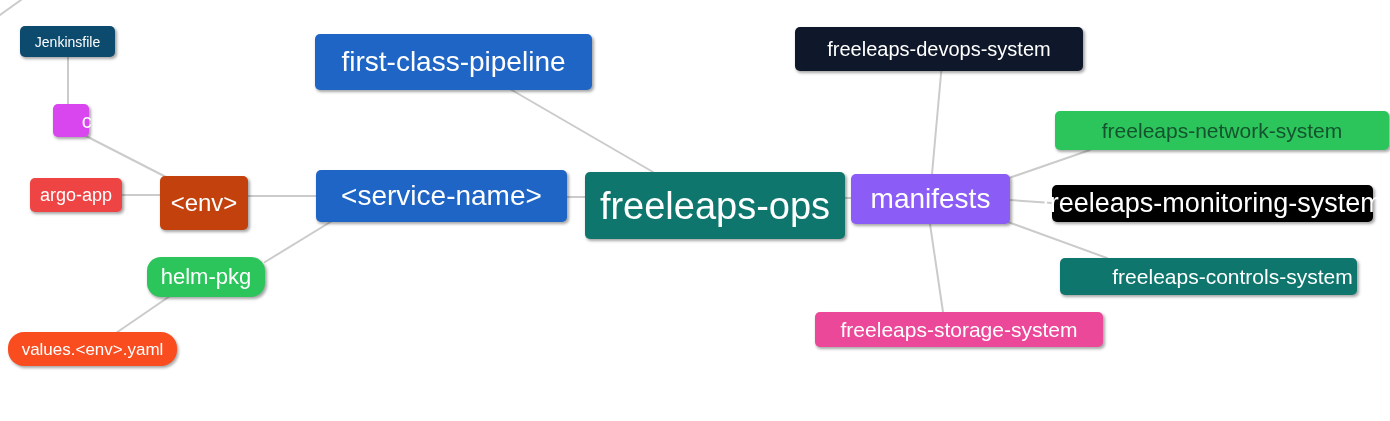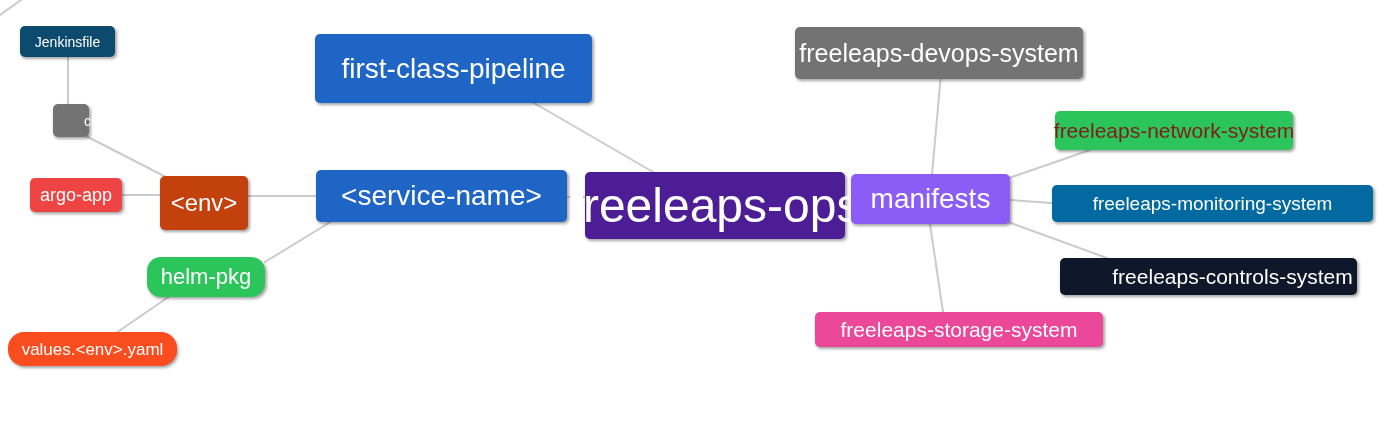--- a/index.html
+++ b/index.html
@@ -52,29 +52,29 @@
       <line x1="510" y1="89" x2="653" y2="172" stroke="#cbcbcb" stroke-width="2" stroke-linecap="round"></line>
       <line x1="845" y1="198" x2="851" y2="198" stroke="#cbcbcb" stroke-width="2" stroke-linecap="round"></line>
       <line x1="932" y1="174" x2="942" y2="63" stroke="#cbcbcb" stroke-width="2" stroke-linecap="round"></line>
       <line x1="1009" y1="178" x2="1090" y2="150" stroke="#cbcbcb" stroke-width="2" stroke-linecap="round"></line>
       <line x1="1010" y1="200" x2="1052" y2="203" stroke="#cbcbcb" stroke-width="2" stroke-linecap="round"></line>
       <line x1="1008" y1="222" x2="1107" y2="258" stroke="#cbcbcb" stroke-width="2" stroke-linecap="round"></line>
       <line x1="930" y1="224" x2="943" y2="312" stroke="#cbcbcb" stroke-width="2" stroke-linecap="round"></line>
       <line x1="0" y1="15" x2="21" y2="0" stroke="#cbcbcb" stroke-width="2" stroke-linecap="round"></line>
     </svg>
   <div id="node-layer">
-      <div class="node" style="left: 585px; top: 172px; width: 260px; height: 67px; font-size: 48px; background: #4c1d95; color: rgb(255, 255, 255);">freeleaps-ops</div>
-      <div class="node" style="left: 315px; top: 34px; width: 277px; height: 69px; font-size: 28px; background: rgb(31, 101, 197); color: rgb(255, 255, 255);">first-class-pipeline</div>
+      <div class="node" style="left: 585px; top: 172px; width: 260px; height: 67px; font-size: 38px; background: #0f766e; color: rgb(255, 255, 255);">freeleaps-ops</div>
+      <div class="node" style="left: 315px; top: 34px; width: 277px; height: 56px; font-size: 28px; background: rgb(31, 101, 197); color: rgb(255, 255, 255);">first-class-pipeline</div>
       <div class="node" style="left: 316px; top: 170px; width: 251px; height: 52px; font-size: 28px; background: rgb(31, 101, 197); color: rgb(255, 255, 255);">&lt;service-name&gt;</div>
       <div class="node" style="left: 851px; top: 174px; width: 159px; height: 50px; font-size: 28px; background: #8b5cf6; color: rgb(255, 255, 255);">manifests</div>
       <div class="node" style="left: 160px; top: 176px; width: 88px; height: 54px; font-size: 24px; background: #c2410c; color: rgb(255, 255, 255);">&lt;env&gt;</div>
       <div class="node" style="left: 147px; top: 257px; width: 118px; height: 40px; font-size: 22px; background: rgb(43, 197, 91); color: rgb(255, 255, 255); border-radius: 14px;">helm-pkg</div>
       <div class="node" style="left: 30px; top: 178px; width: 92px; height: 34px; font-size: 18px; background: #ef4444; color: rgb(255, 255, 255);">argo-app</div>
-      <div class="node" style="left: 53px; top: 104px; width: 32px; height: 33px; font-size: 14px; background: #737373; color: rgb(255, 255, 255); padding-left: 36px;">ci</div>
+      <div class="node" style="left: 53px; top: 104px; width: 32px; height: 33px; font-size: 20px; background: #d946ef; color: rgb(255, 255, 255); padding-left: 36px;">ci</div>
       <div class="node" style="left: 8px; top: 332px; width: 169px; height: 34px; font-size: 17px; background: rgb(249, 76, 31); color: rgb(255, 255, 255); border-radius: 16px;">values.&lt;env&gt;.yaml</div>
       <div class="node" style="left: 20px; top: 26px; width: 95px; height: 31px; font-size: 14px; background: #0c4a6e; color: rgb(255, 255, 255);">Jenkinsfile</div>
-      <div class="node" style="left: 795px; top: 27px; width: 288px; height: 52px; font-size: 25px; background: #737373; color: rgb(255, 255, 255);">freeleaps-devops-system</div>
-      <div class="node" style="left: 1055px; top: 111px; width: 238px; height: 39px; font-size: 21px; background: rgb(43, 197, 91); color: #7f1d1d;">freeleaps-network-system</div>
-      <div class="node" style="left: 1052px; top: 185px; width: 321px; height: 37px; font-size: 19px; background: #0369a1; color: rgb(255, 255, 255);">freeleaps-monitoring-system</div>
-      <div class="node" style="left: 1060px; top: 258px; width: 297px; height: 37px; font-size: 21px; background: #0f172a; color: rgb(255, 255, 255); padding-left: 48px;">freeleaps-controls-system</div>
+      <div class="node" style="left: 795px; top: 27px; width: 288px; height: 44px; font-size: 20px; background: #0f172a; color: rgb(255, 255, 255);">freeleaps-devops-system</div>
+      <div class="node" style="left: 1055px; top: 111px; width: 334px; height: 39px; font-size: 21px; background: rgb(43, 197, 91); color: #14532d;">freeleaps-network-system</div>
+      <div class="node" style="left: 1052px; top: 185px; width: 321px; height: 37px; font-size: 27px; background: #000000; color: rgb(255, 255, 255);">freeleaps-monitoring-system</div>
+      <div class="node" style="left: 1060px; top: 258px; width: 297px; height: 37px; font-size: 21px; background: #0f766e; color: rgb(255, 255, 255); padding-left: 48px;">freeleaps-controls-system</div>
       <div class="node" style="left: 815px; top: 312px; width: 288px; height: 35px; font-size: 21px; background: #ec4899; color: rgb(255, 255, 255);">freeleaps-storage-system</div>
     </div>
 </div>
 
 </body></html>

